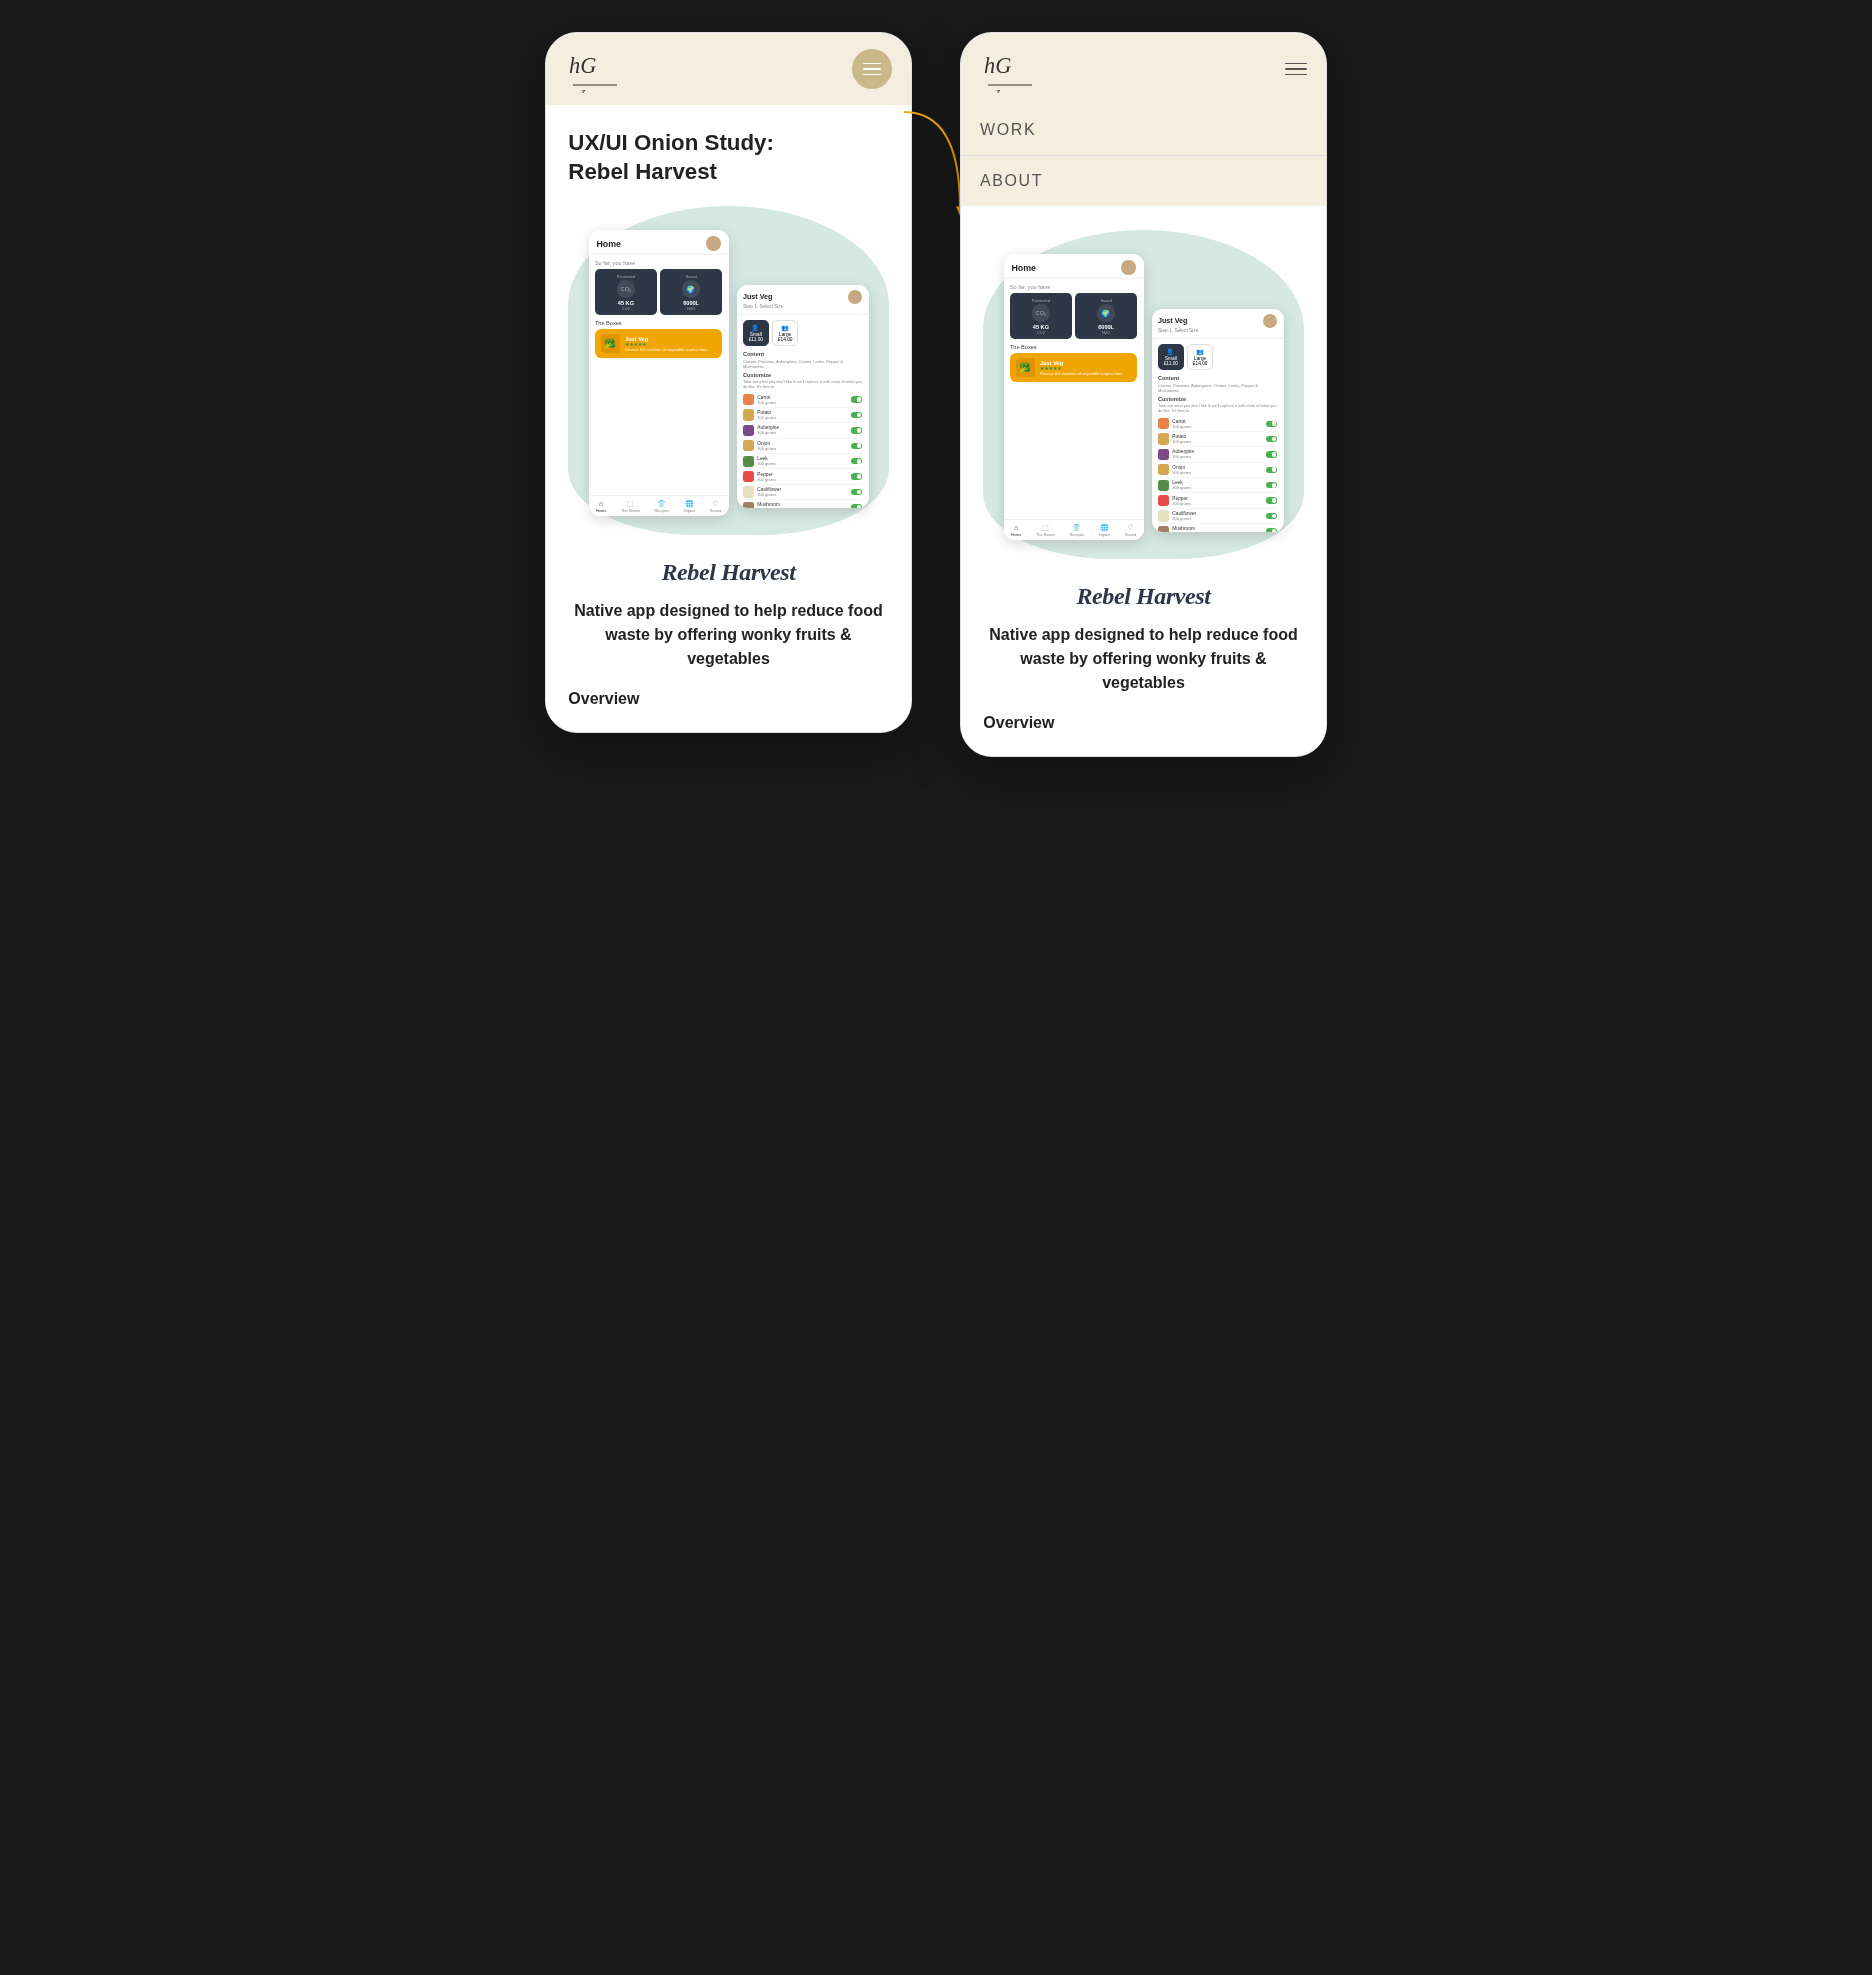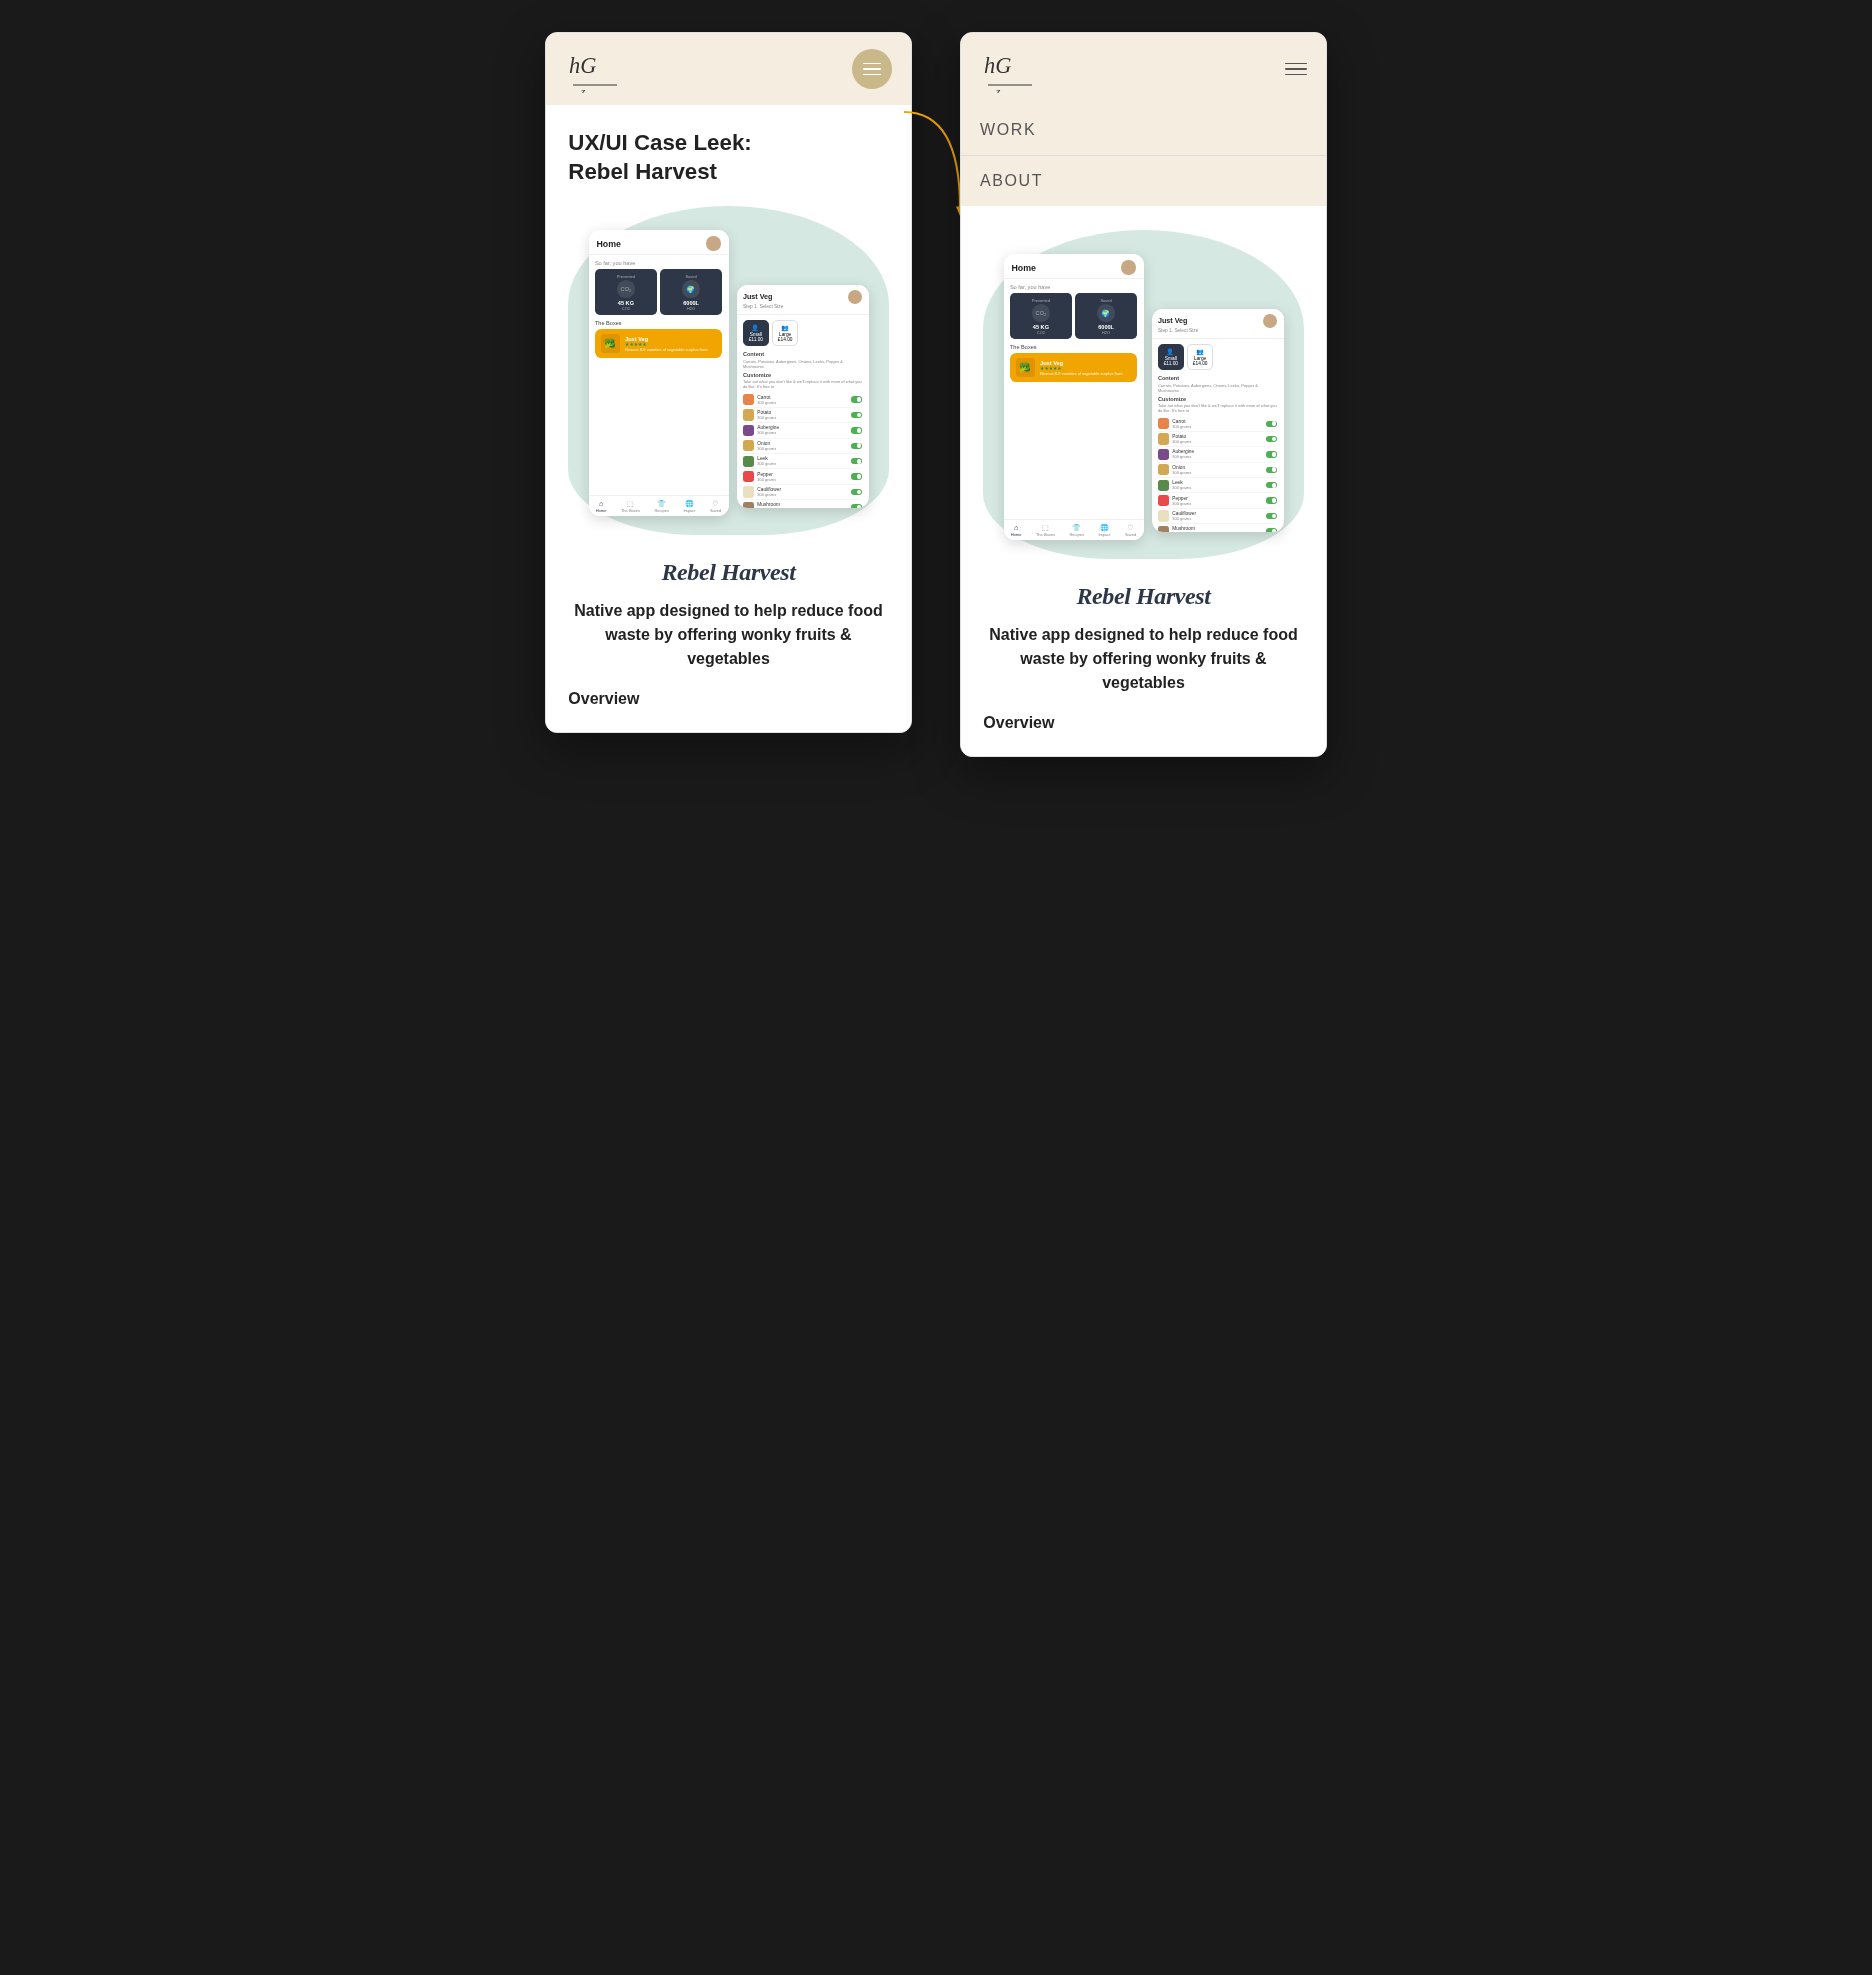--- a/index.html
+++ b/index.html
@@ -14,21 +14,21 @@
       gap: 48px;
     }
 
     .phone-wrapper {
       position: relative;
     }
 
     .phone {
       width: 367px;
       background: #fff;
-      border-radius: 12px;
+      border-radius: 32px;
       overflow: hidden;
       box-shadow: 0 16px 48px rgba(0,0,0,0.4);
       border: 1.6px solid #e0e0e0;
     }
 
     
     .header {
       background: #f5ede0;
       padding: 14.4px 19px;
       display: flex;
@@ -459,21 +459,21 @@
       </svg>
       <button class="hamburger-btn">
         <span></span>
         <span></span>
         <span></span>
       </button>
     </div>
 
     <div class="body-content">
       <h1 class="case-study-title">
-        <span>UX/UI Case Leek:</span><br>
+        <span>UX/UI Onion Study:</span><br>
         <span>Rebel Harvest</span>
       </h1>
 
       <div class="screenshots-area">
 
         <div class="app-screen app-screen-main" style="position:relative;">
           <div class="mini-app-header">
             <span class="mini-app-title">Home</span>
             <div class="mini-avatar"></div>
           </div>

